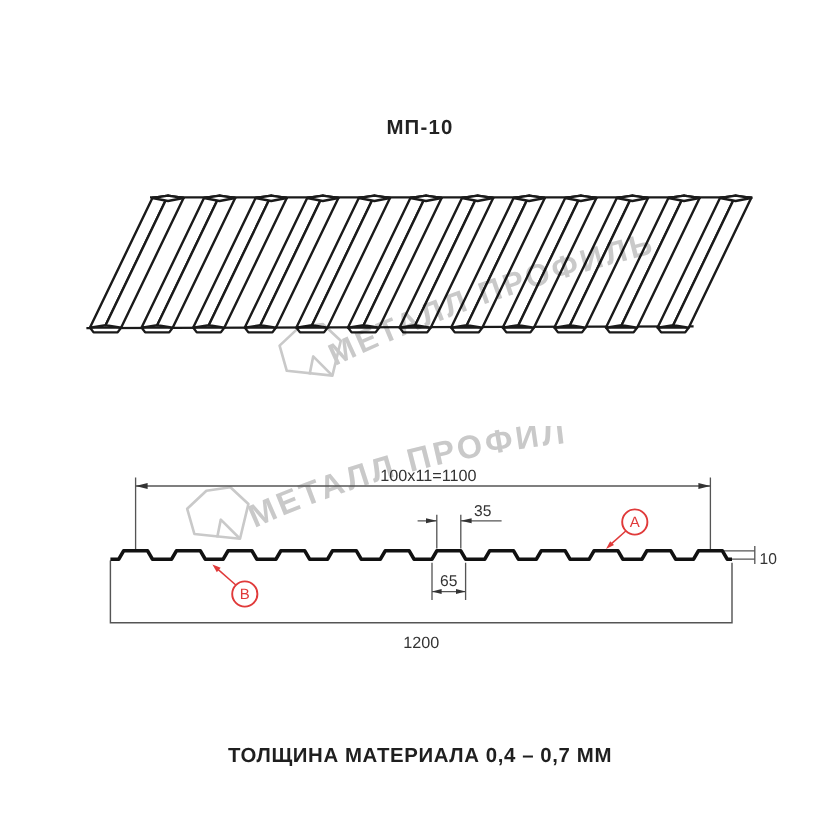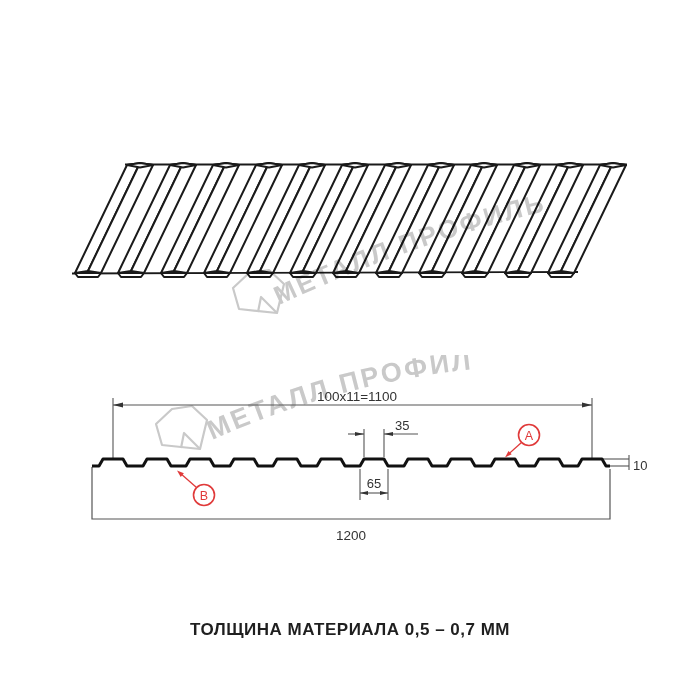--- a/index.html
+++ b/index.html
@@ -16,20 +16,21 @@
   .wm2{left:148px;top:355px;}
   .footer{position:absolute;top:620px;left:0;width:700px;text-align:center;
           font-size:17px;font-weight:700;letter-spacing:0.5px;color:#1f1f1f;}
   svg text{font-family:"Liberation Sans",sans-serif;}
 </style>
 </head>
 <body>
 
 <div class="canvas">
 
+  <div class="subtitle">МП-10</div>
 
   <svg class="sheet3d" width="562" height="136" viewBox="0 0 562 136">
     <defs>
       <g id="rib3d" fill="#ffffff" stroke="#1a1a1a" stroke-width="2" stroke-linejoin="round">
         <polygon points="0,125 26,125 23,129 3,129"></polygon>
         <polygon points="0,125 13,123 65,15 52,17"></polygon>
         <polygon points="13,123 26,125 78,17 65,15"></polygon>
         <polygon points="52,17 65,15 78,17 65,19.5"></polygon>
       </g>
     </defs>
@@ -126,15 +127,15 @@
     <g>
       <line x1="116.5" y1="104.5" x2="100" y2="90" stroke="#e03a3a" stroke-width="1.3"></line>
       <polygon points="97,87.5 103.9,90.2 100.7,93.9" fill="#e03a3a"></polygon>
       <circle cx="124" cy="112" r="10.5" fill="none" stroke="#e03a3a" stroke-width="1.6"></circle>
       <text x="124" y="116.5" text-anchor="middle" font-size="12.5" fill="#e03a3a">B</text>
     </g>
 
     <text x="271" y="157" text-anchor="middle" font-size="13.5" fill="#333">1200</text>
   </svg>
 
-  <div class="footer">ТОЛЩИНА МАТЕРИАЛА 0,5 – 0,7 ММ</div>
+  <div class="footer">ТОЛЩИНА МАТЕРИАЛА 0,4 – 0,7 ММ</div>
 
 </div>
 
 </body></html>

